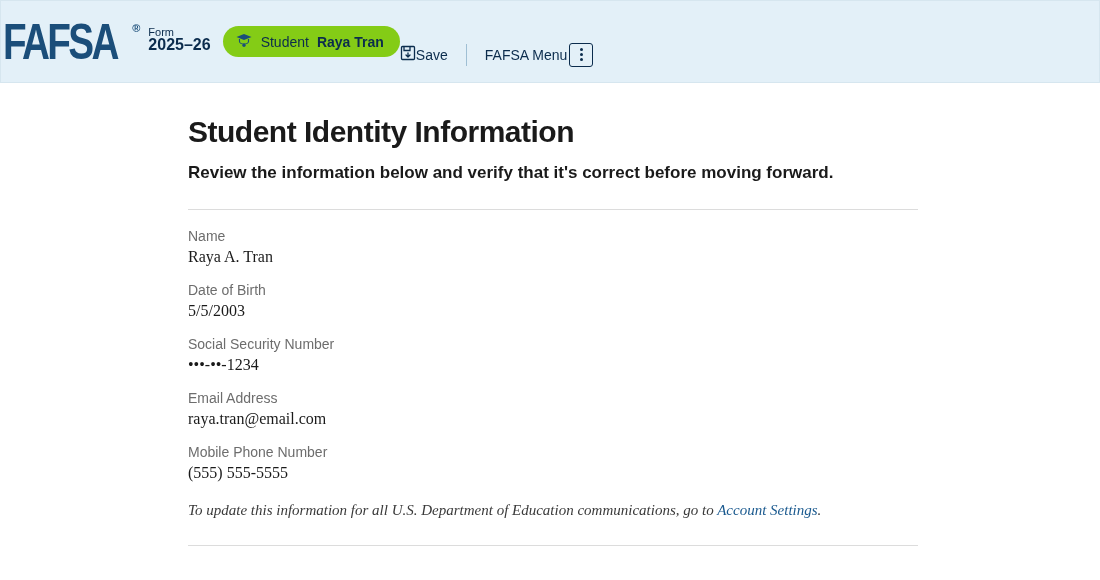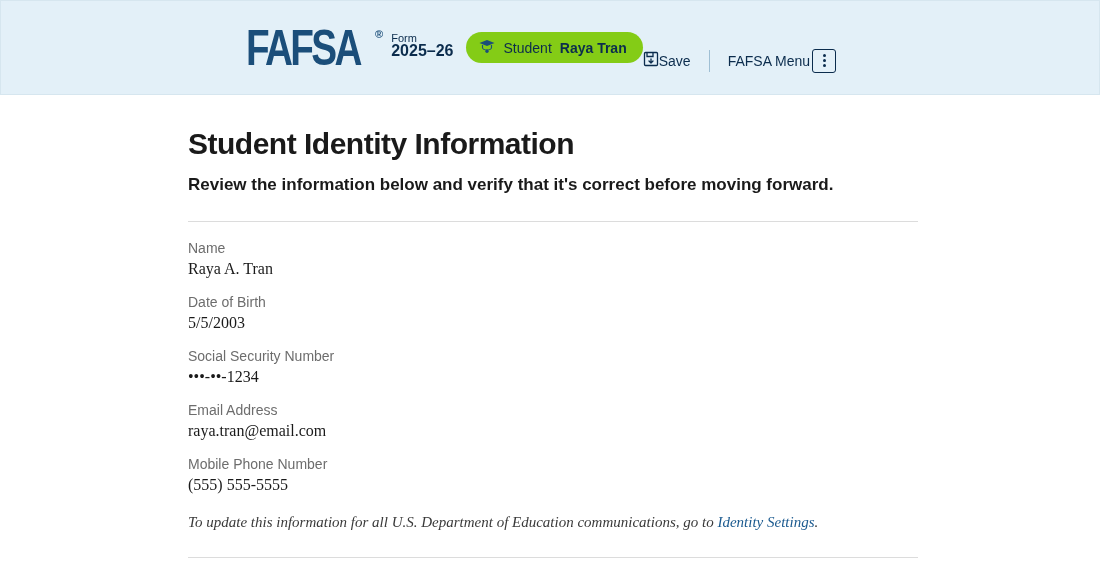--- a/index.html
+++ b/index.html
@@ -7,25 +7,25 @@
     font-family: "Helvetica Neue", Helvetica, Arial, sans-serif;
     background: #fff;
     width: 1100px;
     height: 580px;
     overflow: hidden;
     color: #212121;
   }
   .header {
     background: #e3f0f8;
     border: 1px solid #d6e6ef;
-    height: 95px;
+    height: 83px;
     display: flex;
     align-items: center;
     padding: 0 20px 0 2px;
-    justify-content: center;
+    justify-content: flex-start;
   }
   .header-left {
     display: flex;
     align-items: center;
   }
   .logo-block {
     display: flex;
     align-items: flex-start;
     gap: 6px;
   }
@@ -241,17 +241,17 @@
     <div class="field-label">Email Address</div>
     <div class="field-value">raya.tran@email.com</div>
   </div>
 
   <div class="field">
     <div class="field-label">Mobile Phone Number</div>
     <div class="field-value">(555) 555-5555</div>
   </div>
 
   <p class="note">
-    <span>To update this information for all U.S. Department of Education communications, go to </span><a href="#">Identity Settings</a><span>.</span>
+    <span>To update this information for all U.S. Department of Education communications, go to </span><a href="#">Account Settings</a><span>.</span>
   </p>
 
   <hr class="rule-bottom">
 </div>
 
 </body></html>

